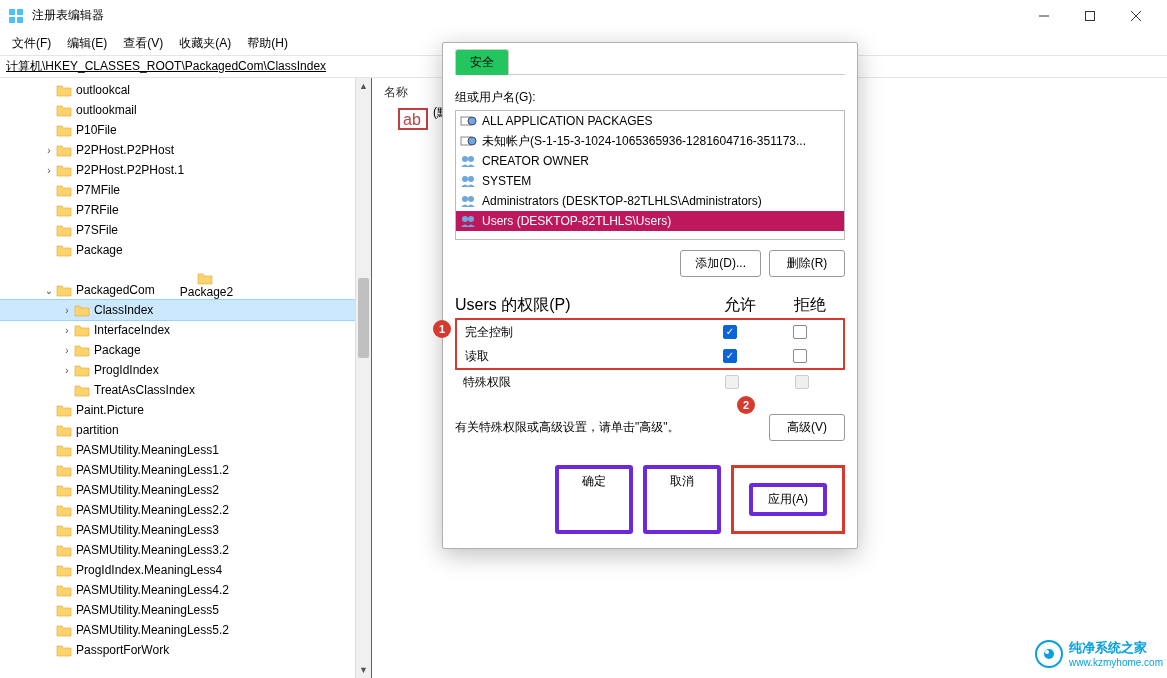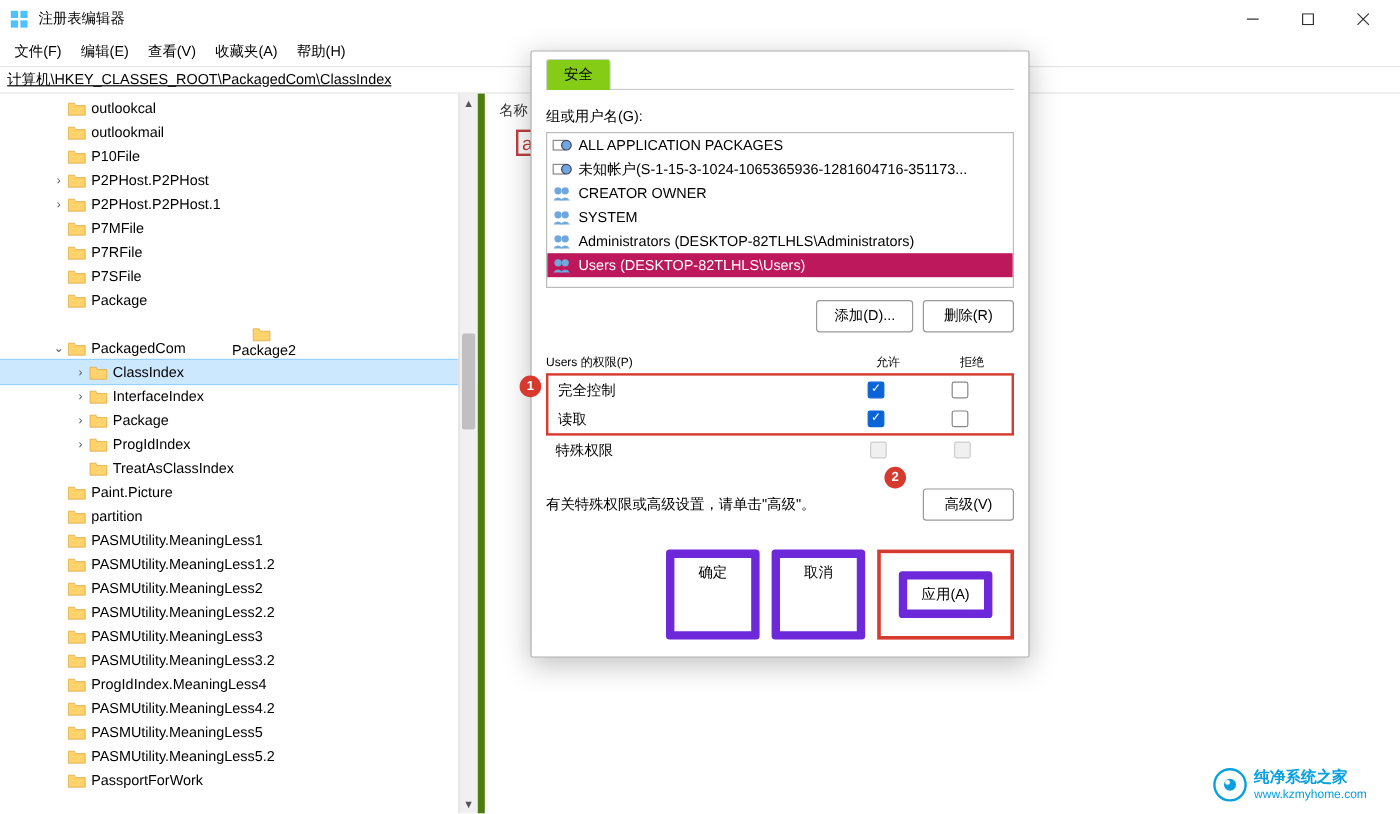--- a/index.html
+++ b/index.html
@@ -15,21 +15,21 @@
 
 
 .menubar { height: 24px; display: flex; align-items: center; padding: 0 4px; border-bottom: 1px solid #e5e5e5; }
 .menu-item { padding: 2px 8px; font-size: 12px; }
 
 
 .addressbar { height: 22px; padding: 2px 6px; border-bottom: 1px solid #e5e5e5; font-size: 12px; text-decoration: underline; }
 
 
 .main { display: flex; height: calc(100% - 32px - 24px - 22px); }
-.tree-pane { width: 404px; border-right: 6px solid #4d7c0f; overflow: hidden; position: relative; }
+.tree-pane { width: 372px; border-right: 1px solid #4d7c0f; overflow: hidden; position: relative; }
 .list-pane { flex: 1; padding: 4px 8px; }
 .col-header { font-size: 12px; padding: 2px 4px; color: #333; }
 
 
 .tree { padding-top: 2px; }
 .tree-row { display: flex; align-items: center; height: 20px; font-size: 12px; white-space: nowrap; }
 .tree-row .expander { width: 14px; text-align: center; color: #555; font-size: 10px; }
 .tree-row .expander.empty { visibility: hidden; }
 .tree-row .folder { width: 16px; height: 14px; margin-right: 4px; flex-shrink:0; }
 .tree-row.selected { background: #cce8ff; outline: 1px solid #99d1ff; }
@@ -44,57 +44,57 @@
 
 
 .dialog { position: absolute; left: 442px; top: 42px; width: 416px; background: #fff; border: 1px solid #b0b0b0; box-shadow: 0 6px 24px rgba(0,0,0,0.25); border-radius: 2px; }
 .dialog-titlebar { height: 32px; display: flex; align-items: center; padding: 0 10px; }
 .dialog-titlebar .d-icon { width:16px; height:14px; margin-right:8px; }
 .dialog-title { font-size: 12px; }
 .dialog-close { margin-left:auto; width:30px; height:30px; display:flex; align-items:center; justify-content:center; }
 .dialog-body { padding: 6px 12px 10px; }
 
 .tab-strip { display:flex; border-bottom:1px solid #ccc; }
-.tab { border:1px solid #ccc; border-bottom:none; padding:4px 14px; font-size:12px; background:#84cc16; margin-bottom:-1px; border-radius:3px 3px 0 0; }
+.tab { border:1px solid #ccc; border-bottom:none; padding:4px 14px; font-size:12px; background:#22c55e; margin-bottom:-1px; border-radius:3px 3px 0 0; }
 
 .dlg-section { margin-top: 14px; }
 .dlg-label { font-size:12px; margin-bottom:4px; }
 .listbox { border:1px solid #bbb; height:130px; overflow:hidden; background:#fff; }
 .lb-row { display:flex; align-items:center; height:20px; padding:0 4px; font-size:12px; white-space:nowrap; overflow:hidden; text-overflow:ellipsis; }
 .lb-row.selected { background:#be185d; color:#fff; }
 .lb-row .uicon { width:18px; height:14px; margin-right:4px; flex-shrink:0; }
 
 .btn-row { display:flex; justify-content:flex-end; gap:8px; margin-top:10px; }
 .btn { border:1px solid #999; background:#fff; padding:4px 14px; font-size:12px; border-radius:3px; min-width:76px; text-align:center; }
 
-.perm-header { display:flex; margin-top:18px; font-size:10px; }
+.perm-header { display:flex; margin-top:18px; font-size:16px; }
 .perm-header .ph-title { flex:1; }
 .perm-header .ph-col { width:70px; text-align:center; }
 
 .perm-box { border:2px solid #d63a2e; margin-top:2px; position:relative; }
 .perm-table { }
 .perm-row { display:flex; align-items:center; height:24px; padding:0 8px; font-size:12px; }
 .perm-row .pname { flex:1; }
 .perm-row .pcell { width:70px; display:flex; justify-content:center; }
 .chk { width:14px; height:14px; border:1px solid #888; border-radius:2px; display:flex; align-items:center; justify-content:center; background:#fff; }
 .chk.checked { background:#0a64d8; border-color:#0a64d8; }
 .chk.checked::after { content:"✓"; color:#fff; font-size:10px; line-height:1; }
 .chk.disabled { background:#f0f0f0; border-color:#ccc; }
 
 .badge { position:absolute; width:18px; height:18px; border-radius:50%; background:#d63a2e; color:#fff; font-size:11px; display:flex; align-items:center; justify-content:center; font-weight:bold; }
 
 .advanced-row { display:flex; align-items:center; margin-top:20px; font-size:12px; }
 .advanced-row .txt { flex:1; }
 
 .dlg-footer { display:flex; justify-content:flex-end; gap:10px; padding:14px 12px 14px; border-top: none; }
-.footer-btn { border:7px solid #6d28d9; background:#fff; padding:4px 0; width:78px; font-size:12px; border-radius:3px; text-align:center; }
+.footer-btn { border:4px solid #6d28d9; background:#fff; padding:4px 0; width:78px; font-size:12px; border-radius:3px; text-align:center; }
 .apply-highlight { border:3px solid #d63a2e; padding:15px; display:inline-block; position:relative; }
 
 
-.watermark { position:absolute; right:28px; bottom:10px; display:flex; align-items:center; gap:6px; font-size:13px; color:#06a0e0; font-weight:bold; }
+.watermark { position:absolute; right:4px; bottom:10px; display:flex; align-items:center; gap:6px; font-size:13px; color:#06a0e0; font-weight:bold; }
 .watermark .logo { width:28px; height:28px; border-radius:50%; border:2px solid #06a0e0; display:flex; align-items:center; justify-content:center; }
 .watermark .url { font-size:10px; color:#06a0e0; font-weight:normal; display:block; }
 
 svg.folder-svg { width:100%; height:100%; }
 </style>
 </head>
 <body>
 
 <div class="titlebar">
   <span class="app-icon">

